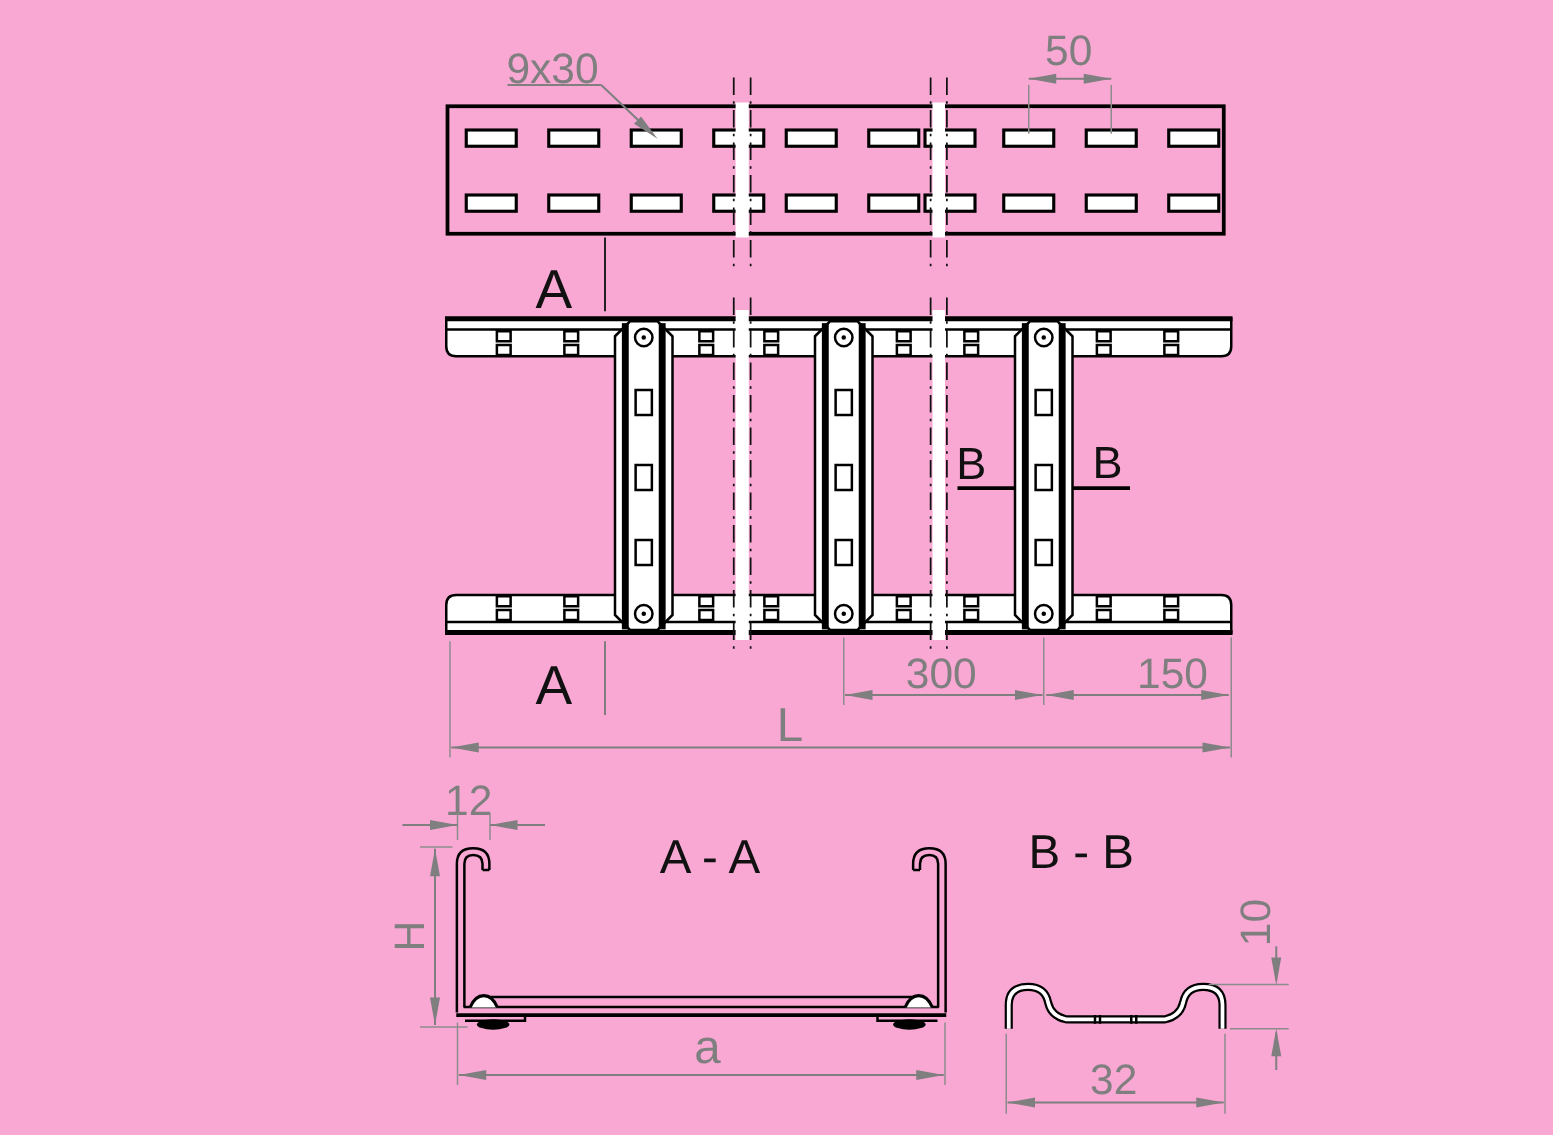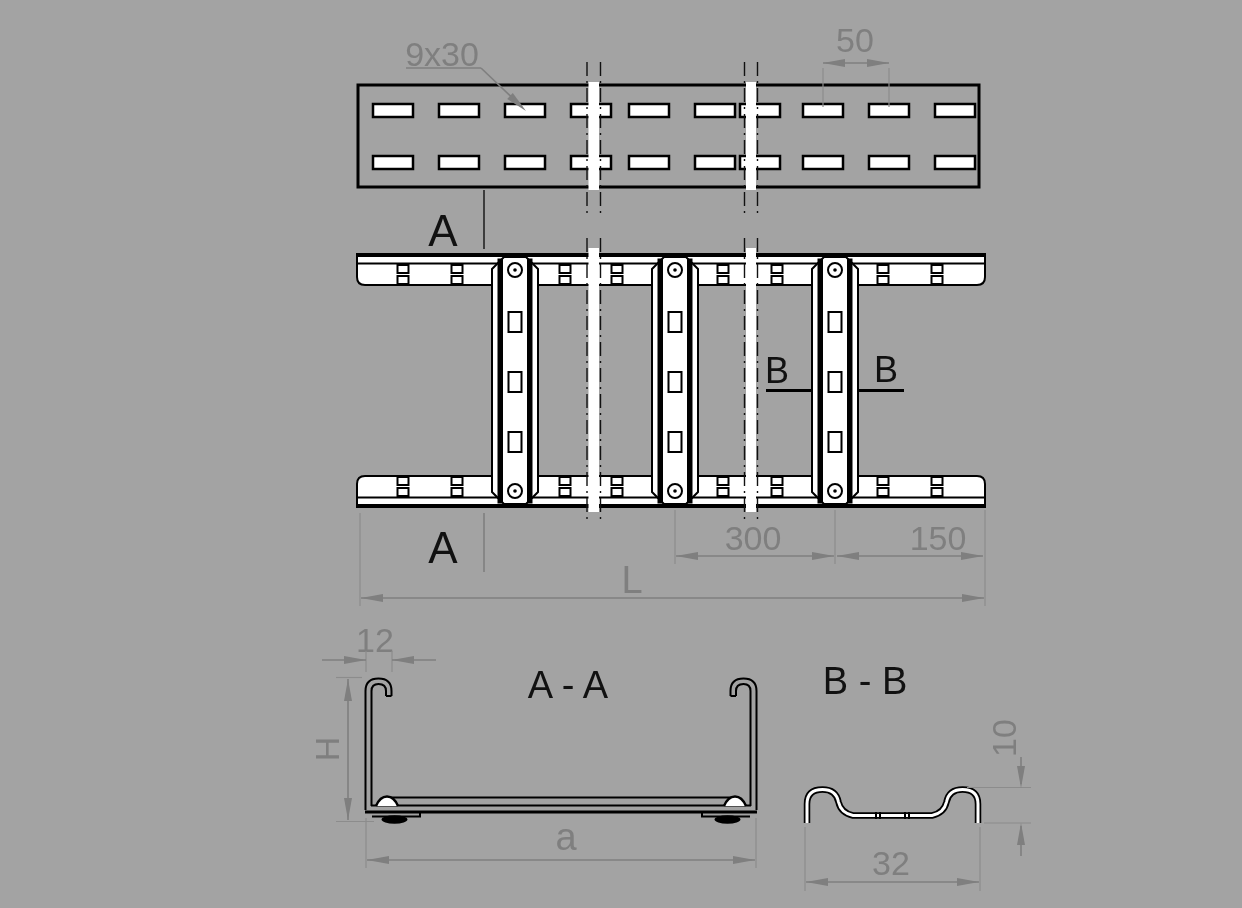--- a/index.html
+++ b/index.html
@@ -1,16 +1,16 @@
 <!DOCTYPE html>
 <html><head>
 <meta charset="utf-8">
 <style>
   html,body{margin:0;padding:0;background:#fff}
-  .stage{position:relative;width:1242px;height:908px;background:#a3a3a3;overflow:hidden}
+  .stage{position:relative;width:1242px;height:908px;background:#f9a8d4;overflow:hidden}
   svg{display:block}
   
   .ln   {stroke:#000;stroke-width:2;fill:none}
   .lnw  {stroke:#000;stroke-width:2;fill:#fff}
   .lnw25{stroke:#000;stroke-width:2.5;fill:#fff}
   .thick{stroke:#000;stroke-width:4;fill:none}
   .thick3{stroke:#000;stroke-width:3;fill:none}
   .dash {stroke:#111;stroke-width:1.4;fill:none;stroke-dasharray:14 5 2 5}
   .dim  {stroke:#7f7f7f;stroke-width:1.6;fill:none}
   .ext  {stroke:#8c8c8c;stroke-width:1.2;fill:none}

